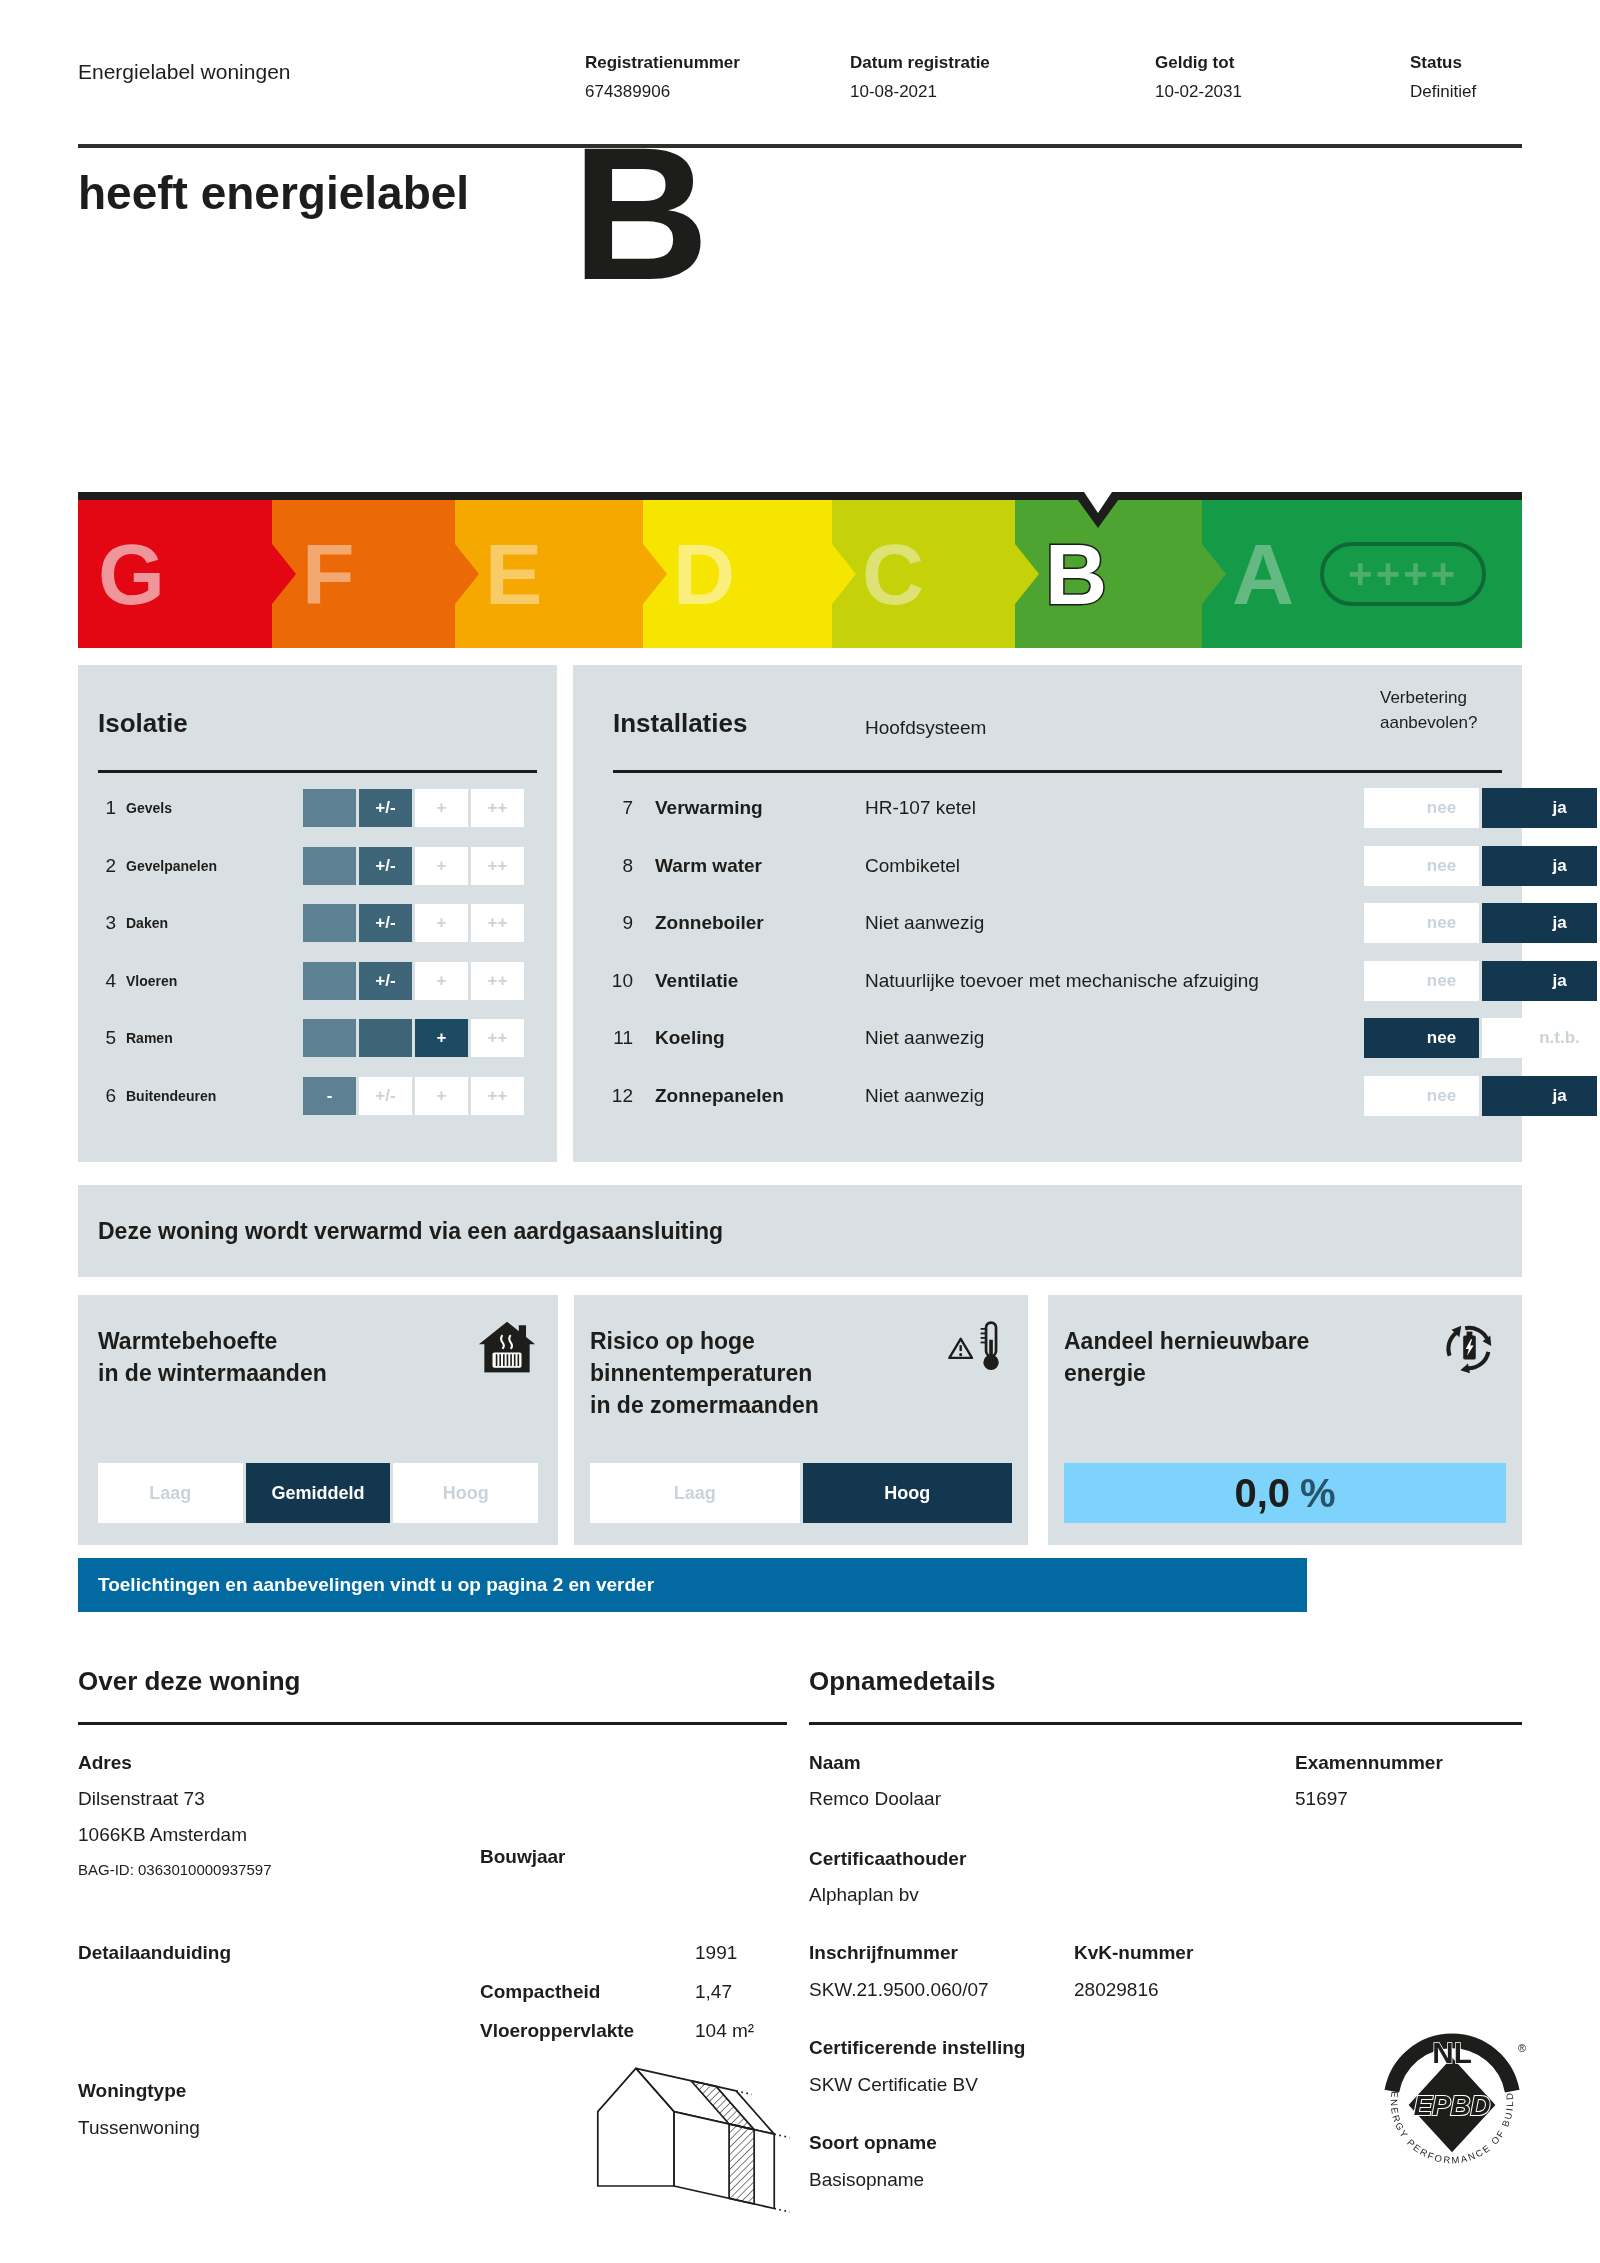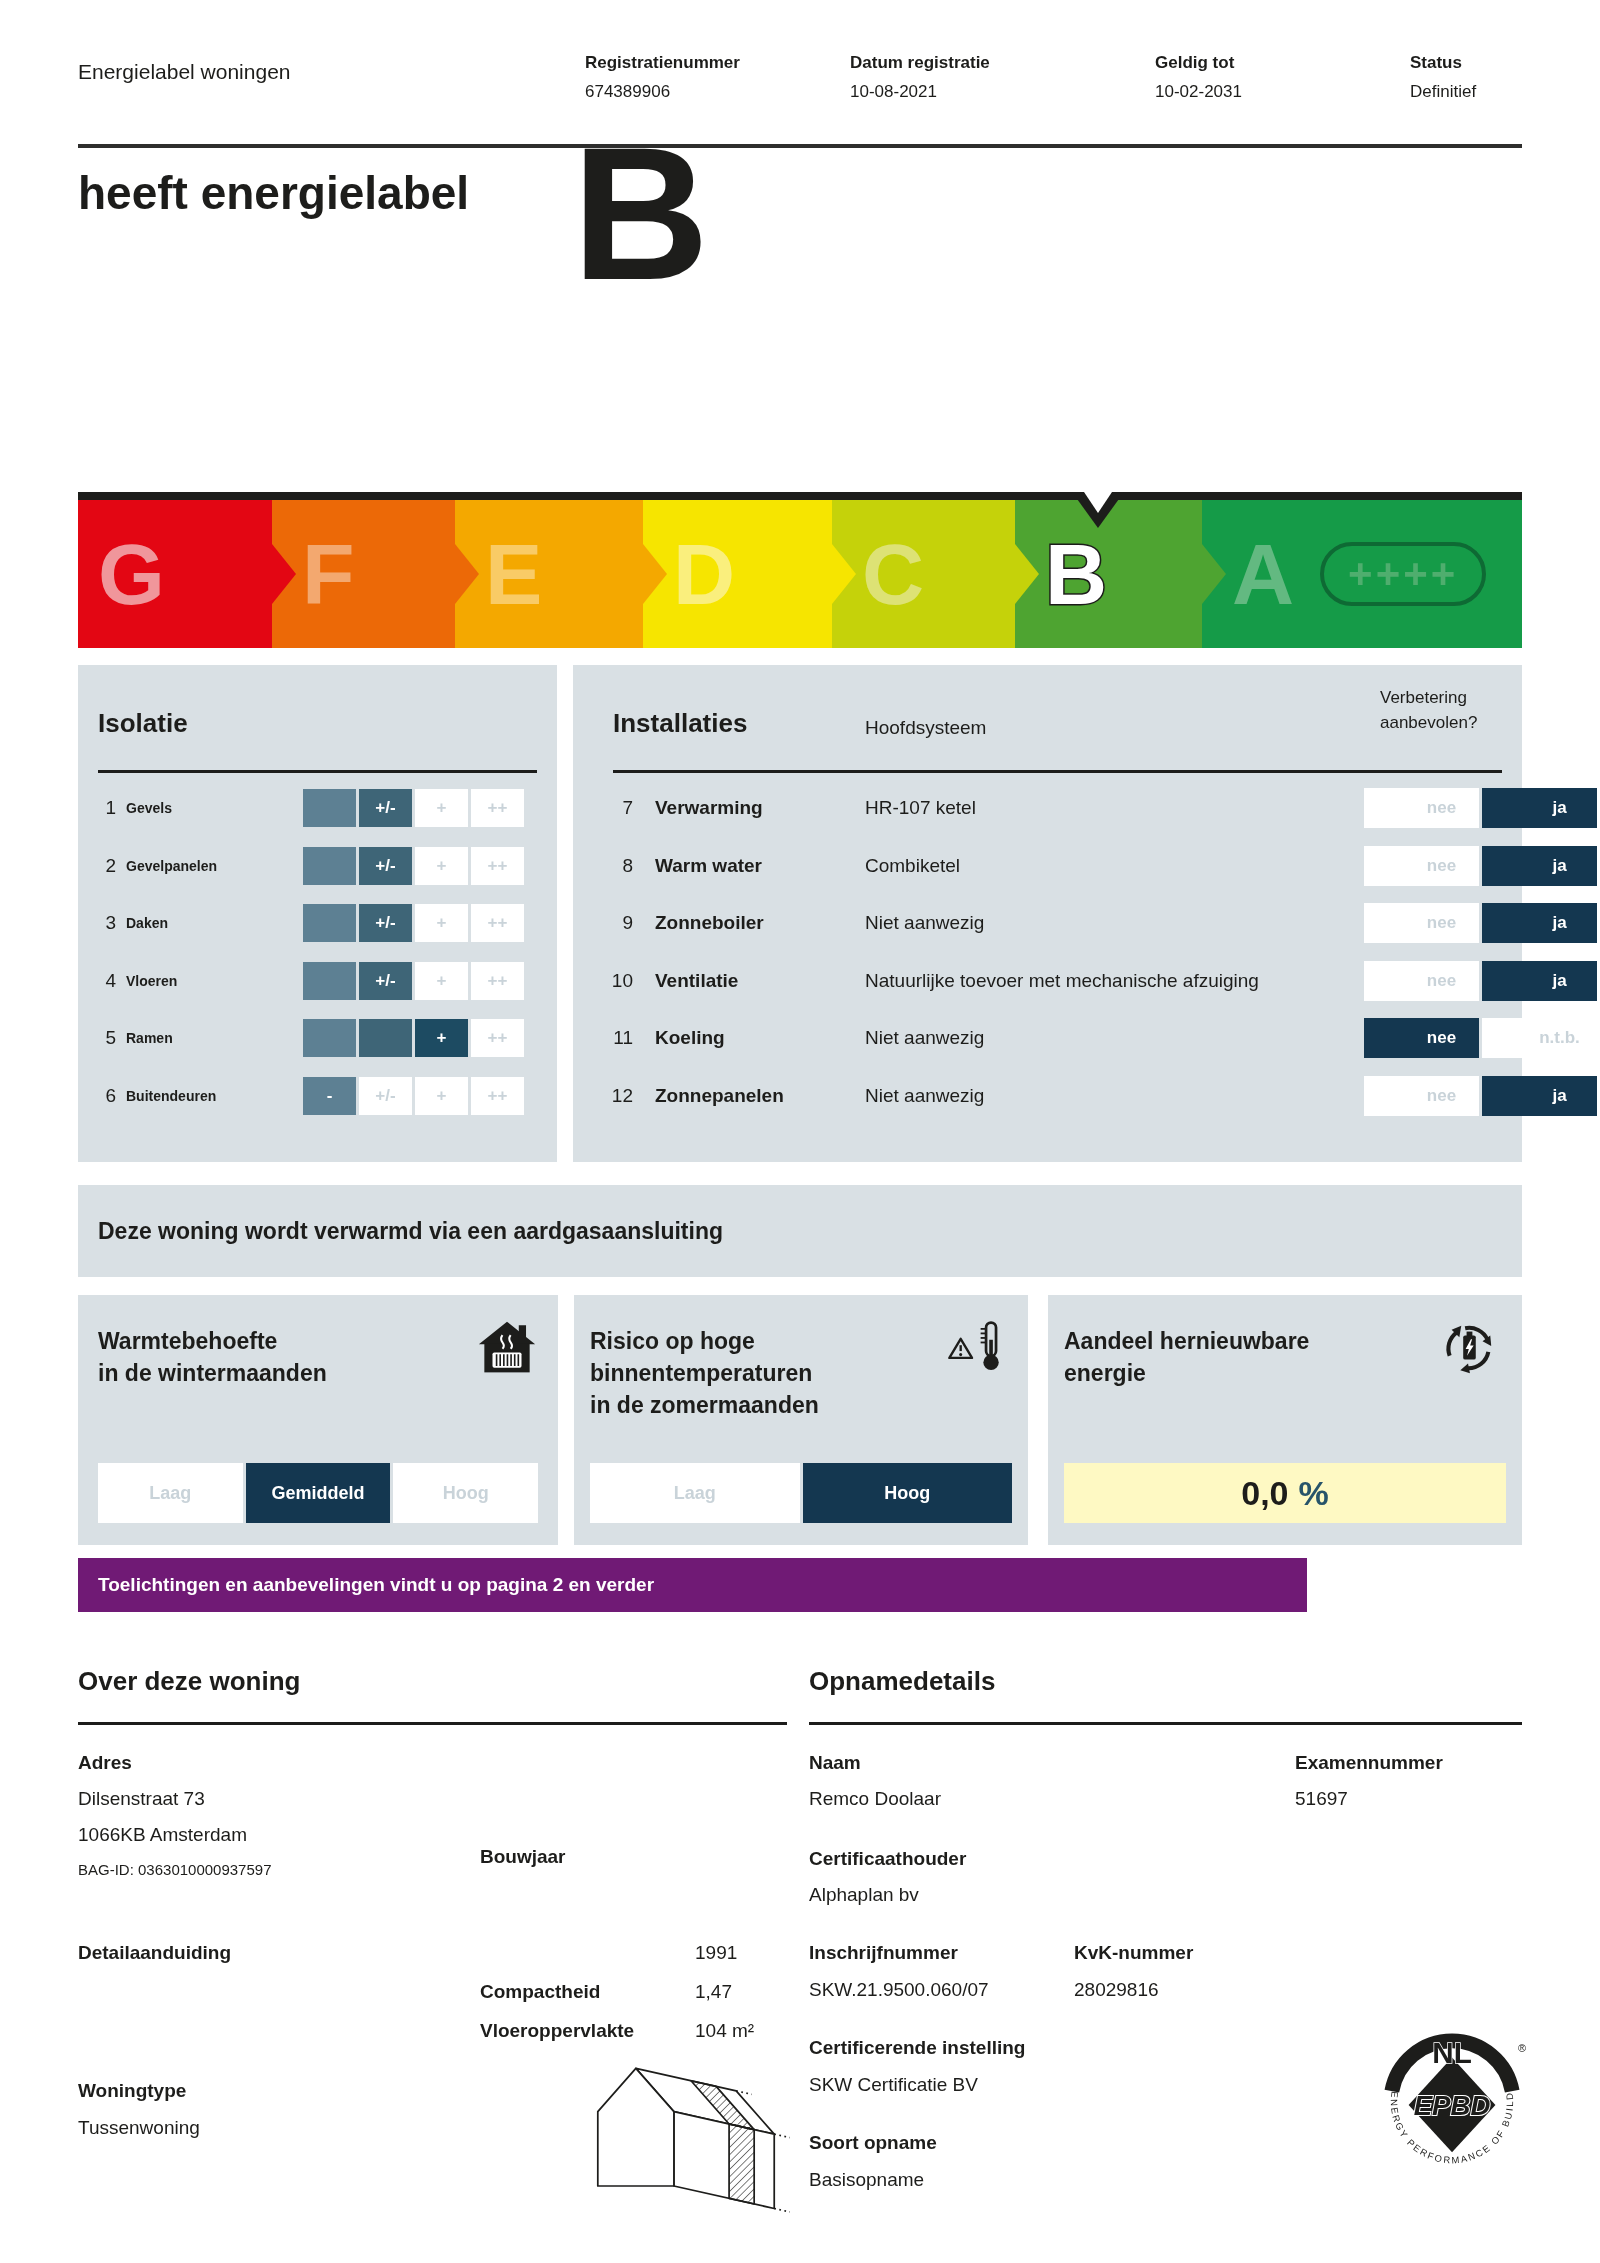--- a/index.html
+++ b/index.html
@@ -73,28 +73,28 @@
   #p-summer{left:574px;width:454px;}
   #p-renew{left:1048px;width:474px;}
   .ip-title{position:absolute;left:20px;top:30px;font-size:23px;font-weight:bold;line-height:32px;}
   .ip-icon{position:absolute;top:24px;right:22px;}
   .ctl{position:absolute;left:20px;top:168px;display:flex;gap:3px;}
   .ctl .opt{height:60px;line-height:60px;text-align:center;font-size:18px;font-weight:bold;flex:1;}
   .opt.off{background:#ffffff;color:#c9d3d9;}
   .opt.on{background:#143750;color:#ffffff;}
   #heat-ctl{width:440px;}
   #summer-ctl{left:16px;width:422px;}
-  #renew-box{position:absolute;left:16px;top:168px;width:442px;height:60px;background:#fef9c3;
-        display:flex;align-items:center;justify-content:center;font-size:34px;font-weight:bold;}
+  #renew-box{position:absolute;left:16px;top:168px;width:442px;height:60px;background:#7dd3fc;
+        display:flex;align-items:center;justify-content:center;font-size:40px;font-weight:bold;}
   #renew-box .unit{color:#27546a;margin-left:10px;}
   #p-renew .ip-title{left:16px;}
   #p-summer .ip-title{left:16px;}
 
   
-  #note-banner{left:78px;top:1558px;width:1229px;height:54px;background:#701a75;display:flex;align-items:center;}
+  #note-banner{left:78px;top:1558px;width:1229px;height:54px;background:#0369a1;display:flex;align-items:center;}
   #note-banner span{margin-left:20px;font-size:19px;font-weight:bold;color:#ffffff;}
 
   
   .fl{font-size:19px;font-weight:bold;}
   .fv{font-size:19px;}
   #bag{font-size:15px;}
 </style>
 </head>
 <body>
 

